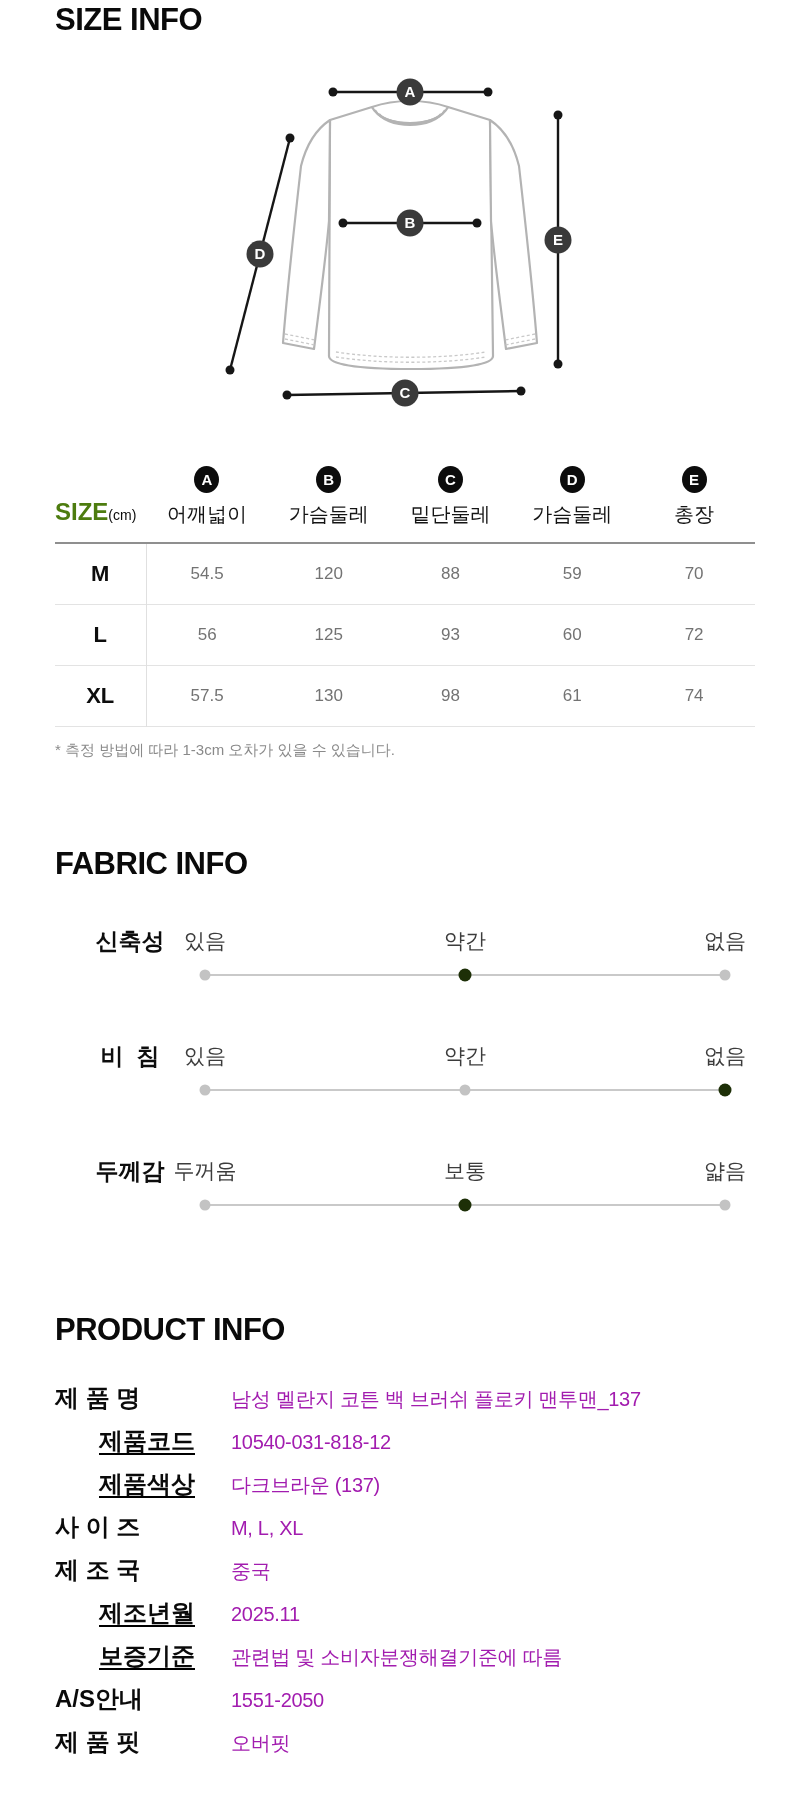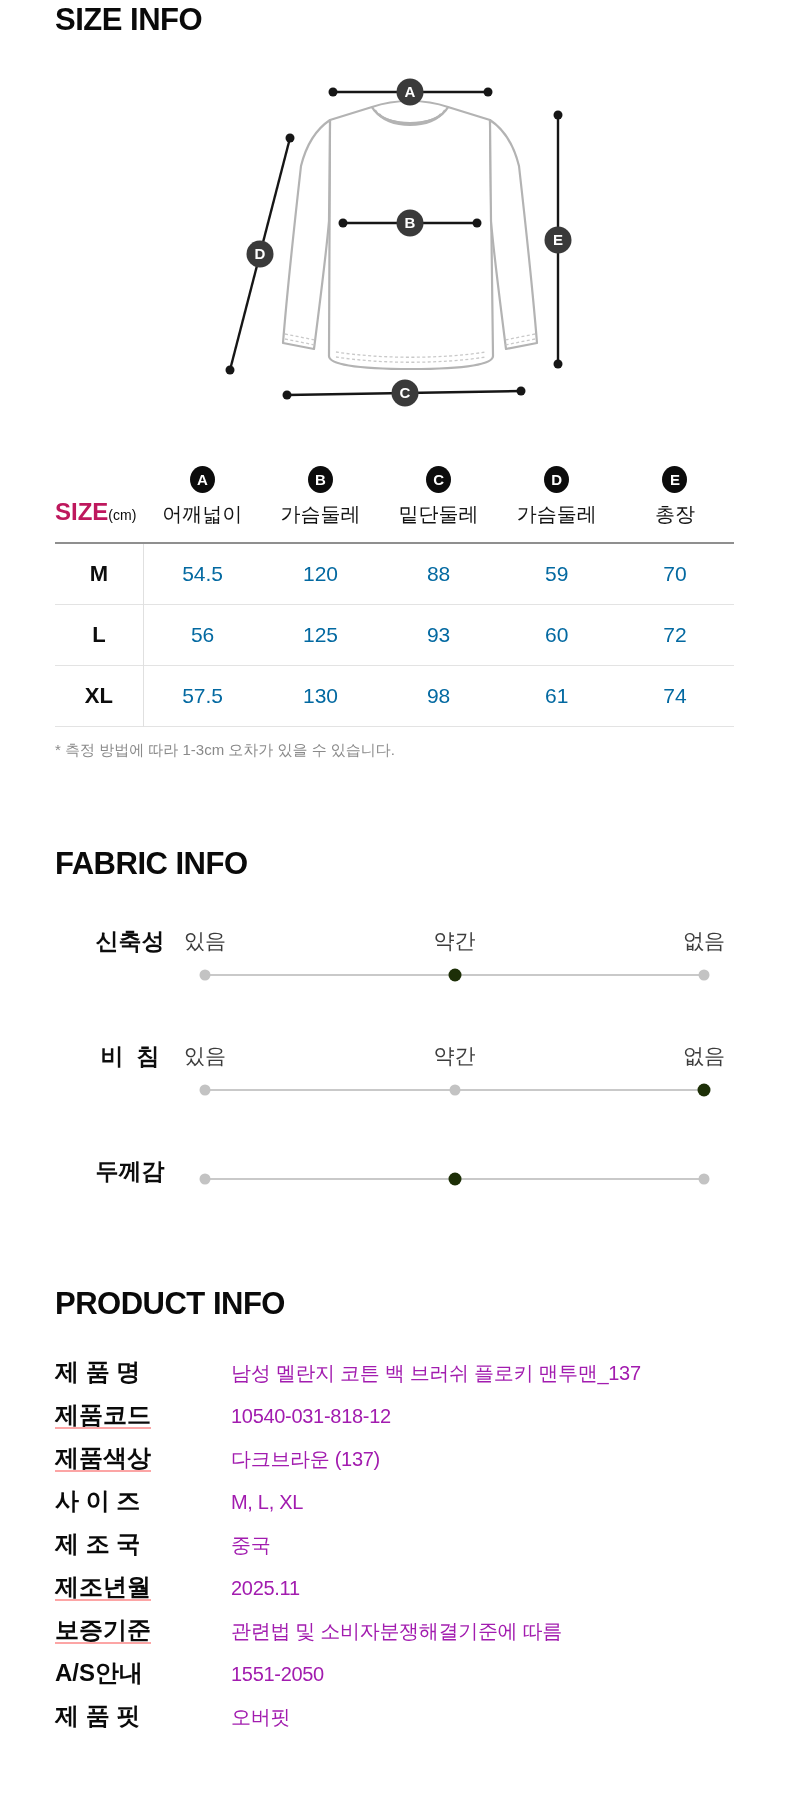--- a/index.html
+++ b/index.html
@@ -1,39 +1,39 @@
 <!DOCTYPE html>
 <html><head>
 <meta charset="utf-8">
 <style>
   html,body{margin:0;padding:0;background:#fff;}
   body{width:800px;height:1796px;overflow:hidden;font-family:"Liberation Sans","DejaVu Sans",sans-serif;color:#111;}
-  .page{box-sizing:border-box;width:800px;height:1796px;overflow:hidden;padding:2px 66px 0 55px;}
+  .page{box-sizing:border-box;width:800px;height:1796px;overflow:hidden;padding:2px 45px 0 55px;}
   .section-title{font-size:31px;font-weight:800;letter-spacing:-0.5px;color:#0a0a0a;line-height:36px;margin:0;}
   
   .diagram-wrap{margin:20px 0 0 125px;width:480px;height:350px;}
   .shirt{fill:#ffffff;stroke:#b3b3b3;stroke-width:2.2;stroke-linejoin:round;}
   .shirt-line{fill:none;stroke:#b3b3b3;stroke-width:2;}
   .stitch{fill:none;stroke:#c9c9c9;stroke-width:1.3;stroke-dasharray:3,2.4;}
   .mline{stroke:#161616;stroke-width:2.4;}
   .mdot{fill:#161616;}
   .mbadge{fill:#3a3a3a;}
   .mtext{fill:#ffffff;font-size:15px;font-weight:bold;text-anchor:middle;}
   
   .size-table{width:100%;border-collapse:collapse;margin-top:46px;table-layout:fixed;}
   .size-table th{vertical-align:bottom;padding:12px 0 16px 0;font-weight:normal;}
   .size-table th.c-size{text-align:left;}
   .col-badge{display:inline-flex;width:25px;height:27px;border-radius:50%;background:#0c0c0c;color:#fff;font-size:15px;font-weight:bold;align-items:center;justify-content:center;margin-bottom:9px;}
   .col-label{font-size:20px;color:#141414;line-height:24px;}
-  .size-word{font-size:24px;font-weight:700;color:#be185d;}
+  .size-word{font-size:24px;font-weight:700;color:#4d7c0f;}
   .size-unit{font-size:14px;color:#0a0a0a;}
   .size-table tbody{border-top:2px solid #8f8f8f;border-bottom:1px solid #e3e3e3;}
   .size-table tbody tr{height:61px;}
   .size-table tbody tr + tr{border-top:1px solid #e3e3e3;}
-  .size-table td{text-align:center;font-size:21px;color:#0369a1;}
+  .size-table td{text-align:center;font-size:17px;color:#737373;}
   .size-table td.size-cell{font-size:22px;font-weight:700;color:#0d0d0d;border-right:1px solid #e0e0e0;}
   .footnote{margin-top:14px;text-align:left;font-size:15px;color:#8a8a8a;}
   
   .fabric-title{margin-top:86px;}
   .fabric-rows{margin-top:46px;text-align:center;}
   .fabric-row{display:flex;align-items:flex-start;margin-bottom:61px;padding-right:30px;}
   .fabric-row:last-child{margin-bottom:0;}
   .f-label{width:150px;flex:0 0 150px;font-size:23px;font-weight:700;color:#0d0d0d;line-height:26px;white-space:pre;}
   .slider{flex:1;position:relative;}
   .slider-labels{position:relative;height:26px;}
@@ -43,21 +43,21 @@
   .track-line{position:absolute;left:0;right:0;top:6px;height:2px;background:#c9c9c9;}
   .dot{position:absolute;top:7px;width:11px;height:11px;border-radius:50%;background:#c3c3c3;transform:translate(-50%,-50%);}
   .dot.d0{left:0%;} .dot.d1{left:50%;} .dot.d2{left:100%;}
   .dot.active{width:13px;height:13px;background:#1d2f07;}
   
   .product-title{margin-top:100px;}
   .product-rows{margin-top:36px;}
   .product-row{display:flex;align-items:baseline;height:43px;}
   .p-label{width:152px;flex:0 0 152px;font-size:24px;font-weight:700;color:#0a0a0a;line-height:28px;white-space:pre;}
   .p-label .inner{display:inline-block;line-height:24px;}
-  .p-label .inner.underlined{border-bottom:2px solid #fca5a5;}
+  .p-label .inner.underlined{border-bottom:2px solid #000000;margin-left:44px;}
   .p-value{font-size:20px;color:#a21caf;margin-left:24px;line-height:28px;white-space:nowrap;letter-spacing:-0.3px;}
 </style>
 </head>
 <body>
 
 <div class="page">
 
   <h1 class="section-title">SIZE INFO</h1>
 
   <div class="diagram-wrap">
@@ -190,20 +190,25 @@
           <div class="track-line"></div>
           <span class="dot d0"></span>
           <span class="dot d1"></span>
           <span class="dot d2 active"></span>
         </div>
       </div>
     </div>
     <div class="fabric-row">
       <div class="f-label">두께감</div>
       <div class="slider">
+        <div class="slider-labels">
+          <span class="sl-0">두꺼움</span>
+          <span class="sl-1">보통</span>
+          <span class="sl-2">얇음</span>
+        </div>
         <div class="track">
           <div class="track-line"></div>
           <span class="dot d0"></span>
           <span class="dot d1 active"></span>
           <span class="dot d2"></span>
         </div>
       </div>
     </div>
   </div>
 

